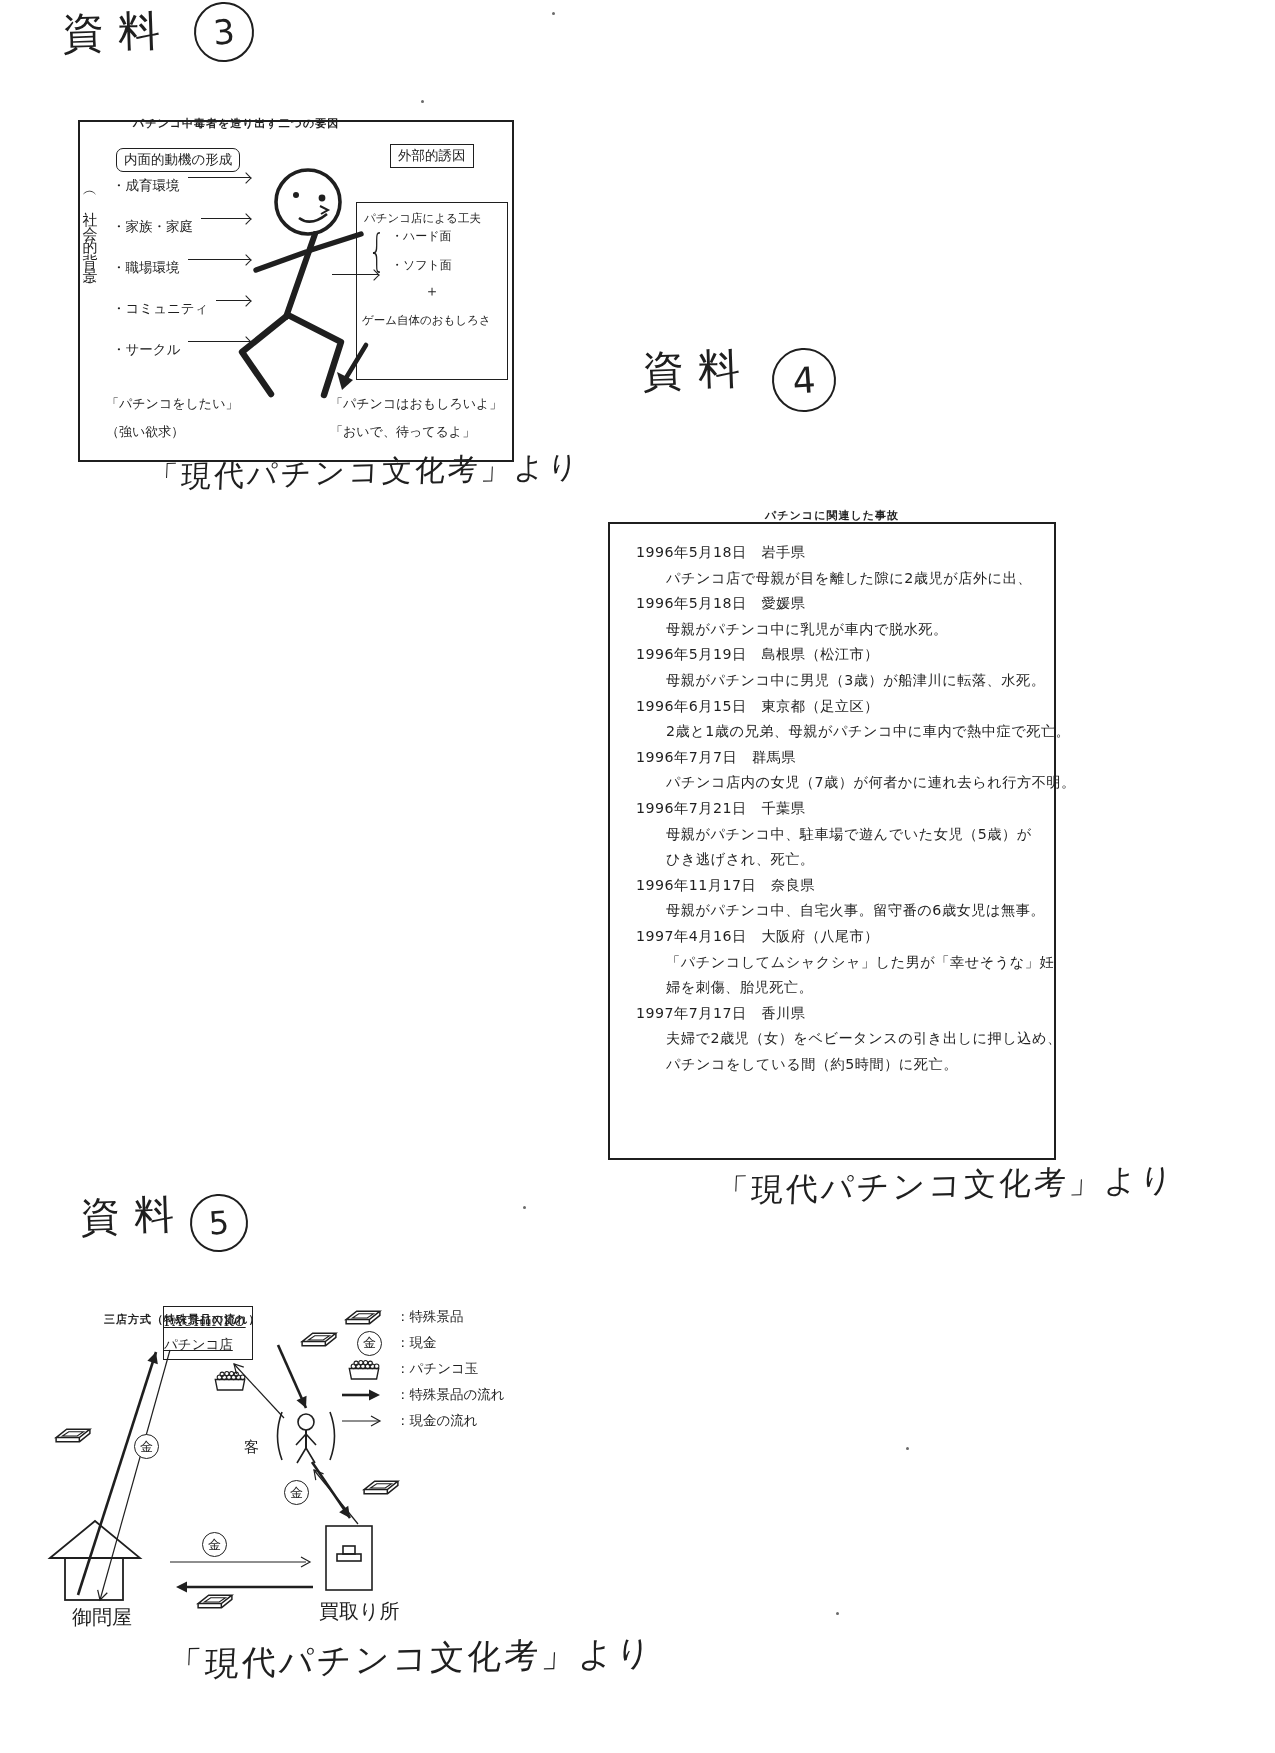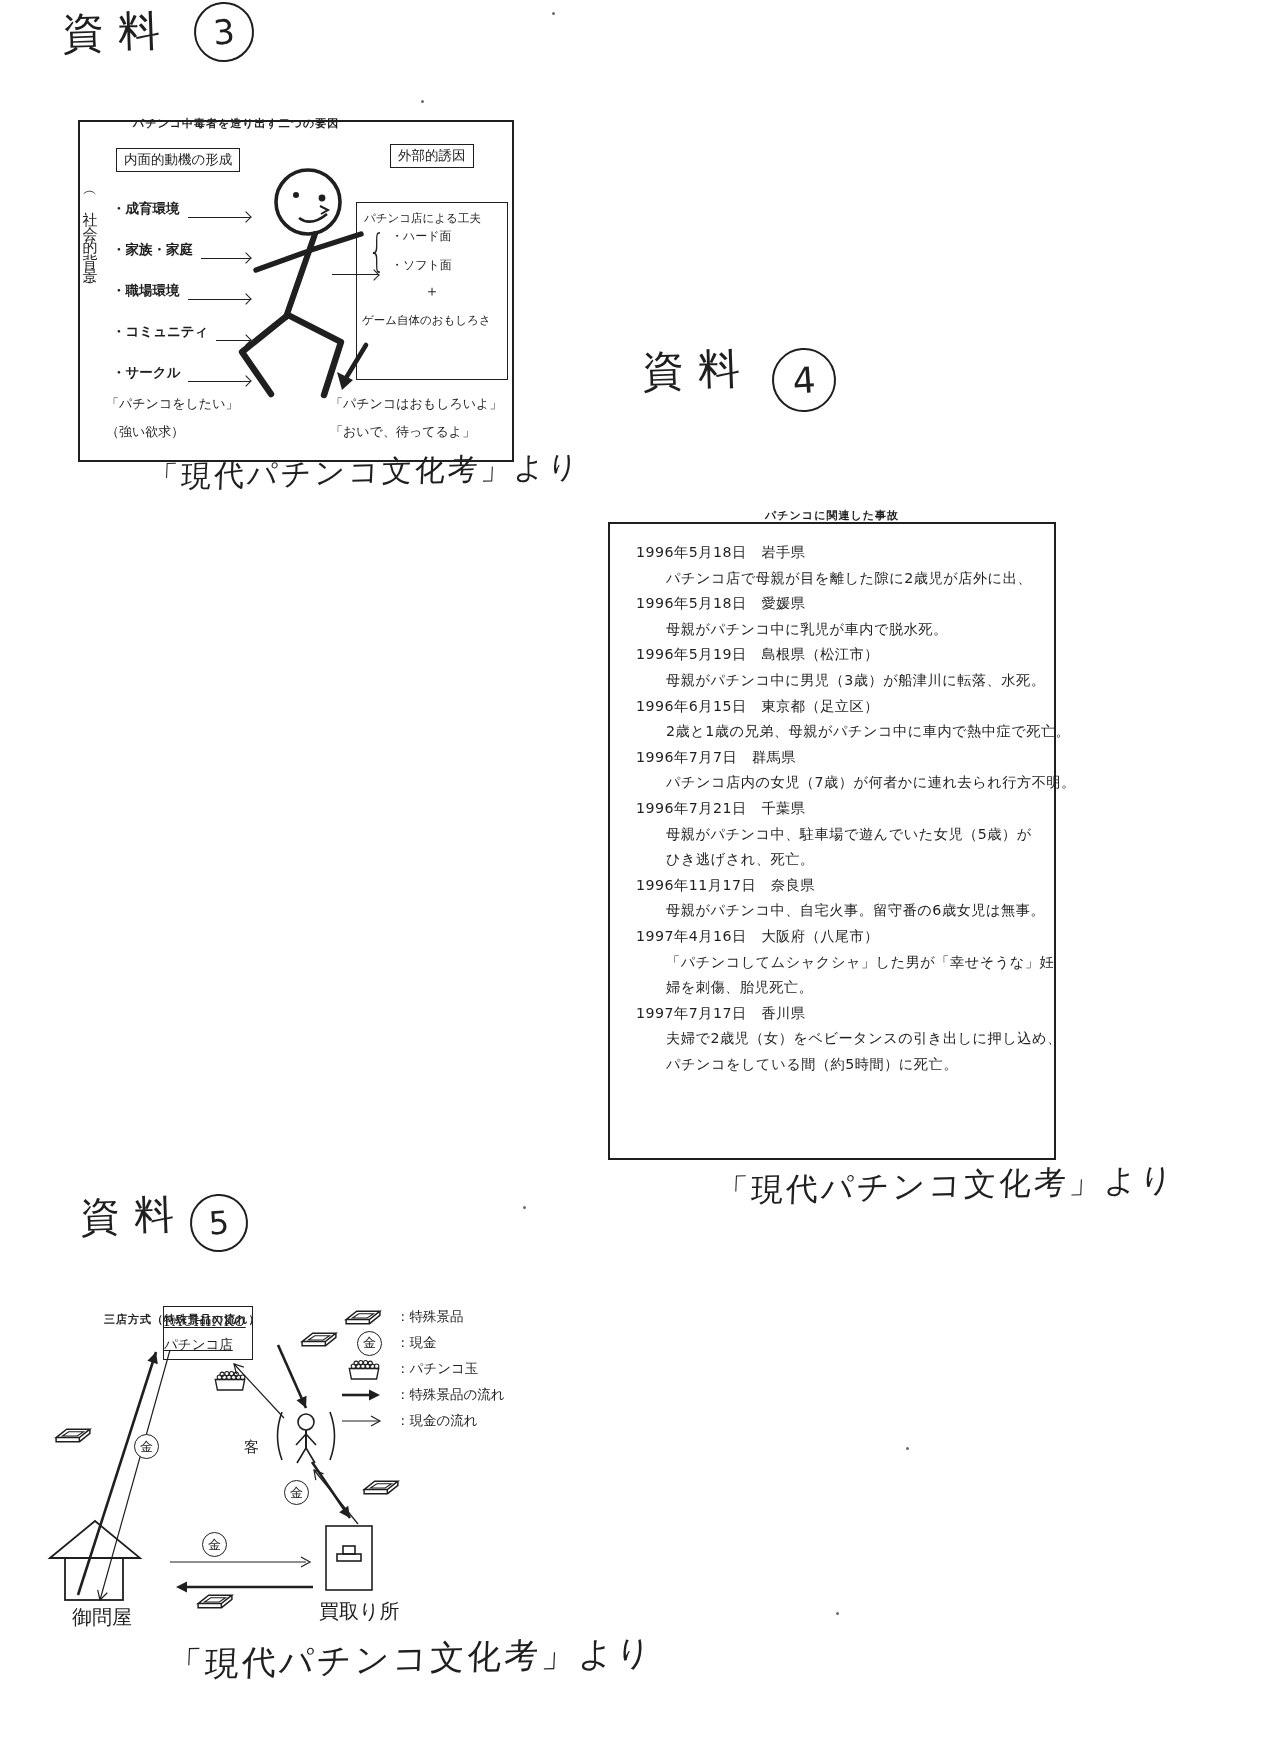--- a/index.html
+++ b/index.html
@@ -16,21 +16,21 @@
     border:2.5px solid #1f1f1f; border-radius:50%;
     display:flex; align-items:center; justify-content:center;
     transform:rotate(-4deg);
   }
   .hand-cite { font-size:30px; letter-spacing:3px; transform:rotate(-1.5deg) skewX(-4deg); white-space:nowrap; }
   .caption { font-weight:bold; font-size:11px; letter-spacing:1px; white-space:nowrap;margin-top:32px; }
   
   .m3-box { border:2px solid #1f1f1f; }
   .hdrbox { border:1.5px solid #1f1f1f; padding:2px 7px; font-size:13.5px; white-space:nowrap; background:#fff; }
   .vlabel { writing-mode:vertical-rl; font-size:15px; letter-spacing:14px; line-height:1; }
-  .m3-item-row { display:flex; align-items:flex-end; height:41px; width:138px;font-weight:bold; }
+  .m3-item-row { display:flex; align-items:flex-start; height:41px; width:138px; }
   .m3-item-label { font-size:13.5px; white-space:nowrap; }
   .harrow { position:relative; height:1.4px; background:#1f1f1f; }
   .harrow::after {
     content:""; position:absolute; right:0; top:-3.2px;
     width:7px; height:7px;
     border-top:1.5px solid #1f1f1f; border-right:1.5px solid #1f1f1f;
     transform:rotate(45deg); transform-origin:center;
   }
   .m3-item-row .harrow { flex:1; margin-left:8px; min-width:26px; }
   .innerbox { border:1.5px solid #1f1f1f; font-size:11.5px; }
@@ -89,21 +89,21 @@
     </defs>
   </svg>
 
   <div class="abs hand-title" style="left:62px; top:4px;">資料</div>
   <div class="abs circle-num" style="left:194px; top:2px; width:56px; height:56px; font-size:34px;">3</div>
 
   <div class="abs caption" style="left:133px; top:84px;">パチンコ中毒者を造り出す二つの要因</div>
 
   <div class="abs m3-box" style="left:78px; top:120px; width:432px; height:338px;">
 
-    <div class="abs hdrbox" style="left:36px; top:26px;">内面的動機の形成</div>
+    <div class="abs hdrbox" style="left:36px; top:26px;border-radius:7px;">内面的動機の形成</div>
 
     <div class="abs vlabel" style="left:2px; top:64px; height:196px;">（社会的背景）</div>
 
     <div class="abs" style="left:32px; top:55px;">
       <div class="m3-item-row">
         <span class="m3-item-label">・成育環境</span>
         <span class="harrow"></span>
       </div>
       <div class="m3-item-row">
         <span class="m3-item-label">・家族・家庭</span>

